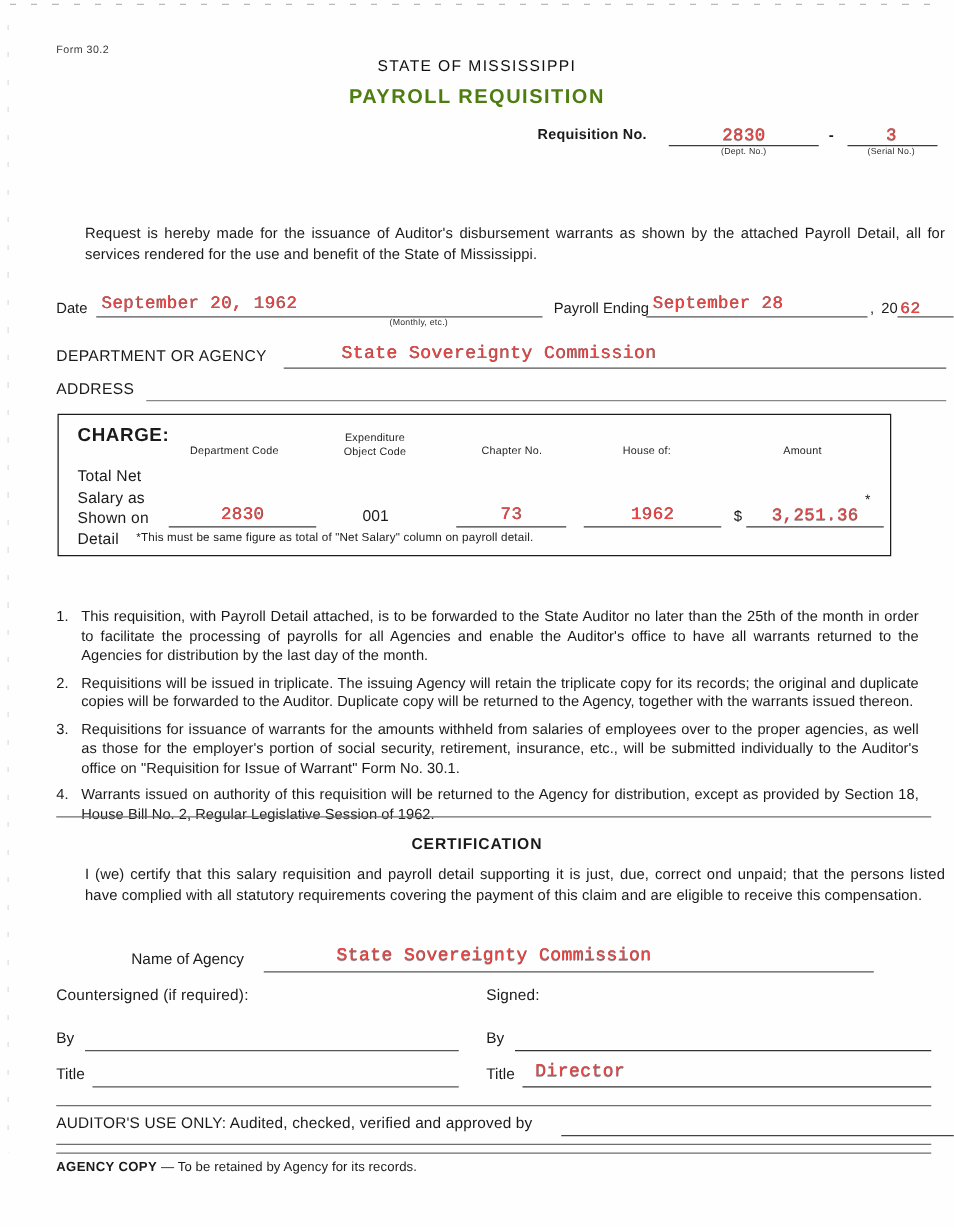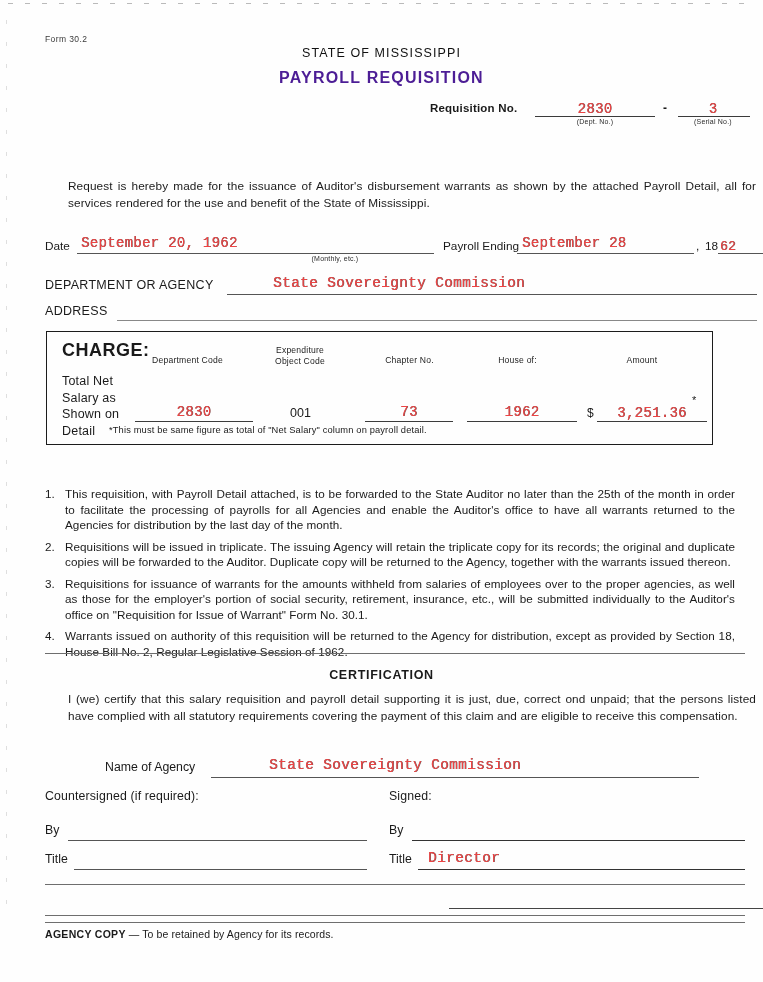--- a/index.html
+++ b/index.html
@@ -57,21 +57,21 @@
     font-size: 12.5px;
     font-weight: normal;
     letter-spacing: 1.1px;
     color: #111;
   }
   .t-main {
     margin-top: 9px;
     font-size: 16px;
     font-weight: bold;
     letter-spacing: 1.2px;
-    color: #4c1d95;
+    color: #4d7c0f;
   }
 
   
   .req-row {
     position: absolute;
     left: 430px; top: 100px;
     width: 320px;
     height: 30px;
   }
   .req-label {
@@ -223,21 +223,21 @@
   
   .charge-box {
     position: absolute;
     left: 46px; top: 331px;
     width: 667px; height: 114px;
     border: 1.6px solid #1c1c1c;
     box-sizing: border-box;
   }
   .charge-title {
     position: absolute; left: 15px; top: 8px;
-    font-size: 18px; font-weight: bold; letter-spacing: .5px; text-align: center;
+    font-size: 15px; font-weight: bold; letter-spacing: .5px; text-align: center;
   }
   .col-head {
     position: absolute;
     font-size: 8.6px;
     color: #242424;
     text-align: center;
     letter-spacing: .2px;
     line-height: 10.5px;
   }
   .ch-dept   { left: 78px;  top: 23px; width: 125px; }
@@ -432,21 +432,21 @@
 
   <div class="daterow">
     <span class="dr-lab-date">Date</span>
     <span class="dr-line-date"></span>
     <span class="dr-val-date hand">September 20, 1962</span>
     <span class="sub-note dr-note-monthly">(Monthly, etc.)</span>
     <span class="dr-lab-pe">Payroll Ending</span>
     <span class="dr-line-pe"></span>
     <span class="dr-val-pe hand">September 28</span>
     <span class="dr-comma">,</span>
-    <span class="dr-19">18</span>
+    <span class="dr-19">20</span>
     <span class="dr-line-yr"></span>
     <span class="dr-val-yr hand">62</span>
   </div>
 
   <div class="deptrow">
     <span class="lab">DEPARTMENT OR AGENCY</span>
     <span class="line"></span>
     <span class="val hand">State Sovereignty Commission</span>
   </div>
 
@@ -535,20 +535,21 @@
 
   <div class="ti-left-lab">Title</div>
   <div class="ti-left-line"></div>
   <div class="ti-right-lab">Title</div>
   <div class="ti-right-line"></div>
   <div class="ti-right-val hand">Director</div>
 
   <div class="divider div-2"></div>
 
   <div class="auditor-row">
+    <span class="lab">AUDITOR'S USE ONLY: Audited, checked, verified and approved by</span>
     <span class="line"></span>
   </div>
 
   <div class="divider div-3"></div>
   <div class="divider div-4"></div>
 
   <div class="agency-copy">
     <b>AGENCY COPY</b>
     <span>— To be retained by Agency for its records.</span>
   </div>

